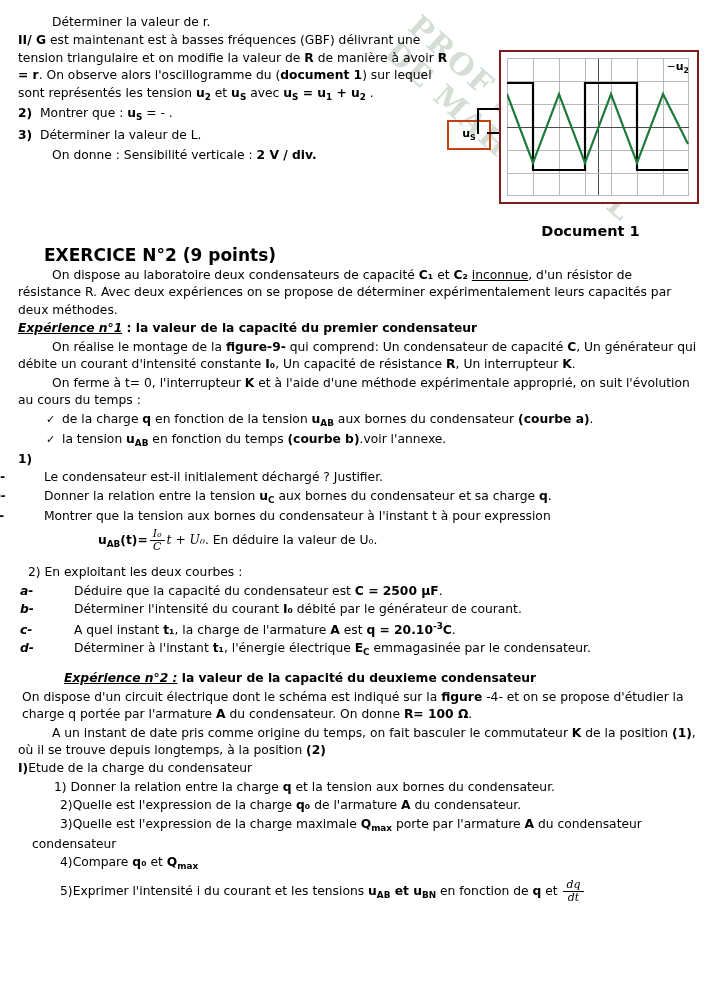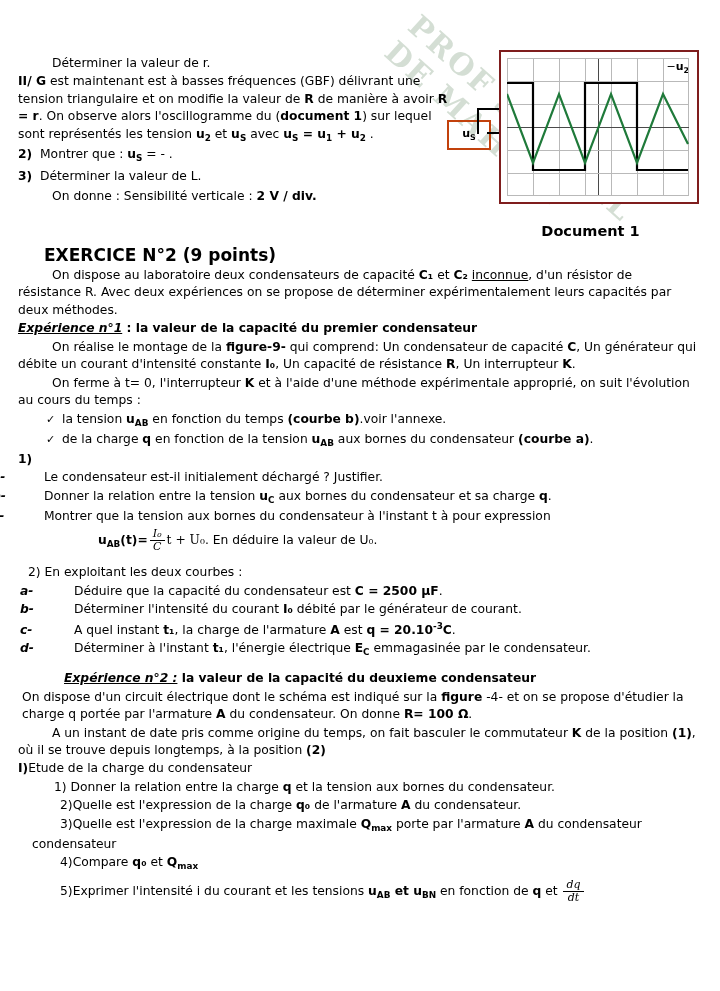--- a/index.html
+++ b/index.html
@@ -67,21 +67,20 @@
   }
 
   
   .toprow {
     display: flex;
     align-items: flex-start;
   }
   .topleft {
     width: 435px;
     flex: 0 0 435px;
-    margin-top: 41px;
   }
   .topright {
     flex: 1 1 auto;
     position: relative;
     padding-top: 30px;
   }
 
   
   .scope-wrap {
     position: relative;
@@ -152,20 +151,21 @@
     font-family: "DejaVu Serif", serif;
     font-style: italic;
     font-size: 11px;
     line-height: 1.1;
     margin: 0 2px;
   }
   .fraction .num { display: block; border-bottom: 1px solid #000; padding: 0 3px; }
   .fraction .den { display: block; padding: 0 3px; }
   .inline-math {
     font-family: "DejaVu Serif", serif;
+    font-style: italic;
   }
   .checkitem::before {
     content: "\2713";
     display: inline-block;
     width: 16px;
     margin-left: -16px;
     font-size: 11px;
   }
   .list-num {
     display: inline-block;
@@ -245,23 +245,23 @@
     <h2 class="exercice">EXERCICE N°2 (9 points)</h2>
 
     <p class="indent1"><span>On dispose au laboratoire deux condensateurs de capacité </span><b><span>C₁</span></b><span> et </span><b><span>C₂</span></b> <u><span>inconnue</span></u><span>, d'un résistor de résistance R. Avec deux expériences on se propose de déterminer expérimentalement leurs capacités par deux méthodes.</span></p>
 
     <p><b><i><u><span>Expérience n°1</span></u></i></b><b><span> :  la valeur de la capacité du premier condensateur</span></b></p>
 
     <p class="indent1"><span>On réalise le montage de la </span><b><span>figure-9-</span></b><span> qui comprend: Un condensateur de capacité </span><b><span>C</span></b><span>, Un générateur qui débite un courant d'intensité constante </span><b><span>I₀</span></b><span>, Un capacité de résistance </span><b><span>R</span></b><span>, Un interrupteur </span><b><span>K</span></b><span>.</span></p>
 
     <p class="indent1"><span>On ferme à t= 0, l'interrupteur </span><b><span>K</span></b><span> et à l'aide d'une méthode expérimentale approprié, on suit l'évolution au cours du temps :</span></p>
 
+    <p class="indent-hang2 checkitem" style="text-indent:0"><span>de la charge </span><b><span>q</span></b><span> en fonction de la tension </span><b>u<sub>AB</sub></b><span> aux bornes du condensateur </span><b><span>(courbe a)</span></b><span>.</span></p>
+
     <p class="indent-hang2 checkitem" style="text-indent:0"><span>la tension </span><b>u<sub>AB</sub></b><span> en fonction du temps </span><b><span>(courbe b)</span></b><span>.voir l'annexe.</span></p>
-
-    <p class="indent-hang2 checkitem" style="text-indent:0"><span>de la charge </span><b><span>q</span></b><span> en fonction de la tension </span><b>u<sub>AB</sub></b><span> aux bornes du condensateur </span><b><span>(courbe a)</span></b><span>.</span></p>
 
     <p><b><span>1)</span></b></p>
 
     <p class="indent-hang" style="text-indent:-26px; padding-left:26px"><b><i><span class="list-alpha">a-</span></i></b> <span>Le condensateur est-il initialement déchargé ? Justifier.</span></p>
 
     <p class="indent-hang" style="text-indent:-26px; padding-left:26px"><b><i><span class="list-alpha">b-</span></i></b> <span>Donner la relation entre la tension </span><b>u<sub>C</sub></b><span> aux bornes du condensateur et sa charge </span><b><span>q</span></b><span>.</span></p>
 
     <p class="indent-hang" style="text-indent:-26px; padding-left:26px"><b><i><span class="list-alpha">c-</span></i></b> <span>Montrer que la tension aux bornes du condensateur à l'instant t à pour expression</span></p>
 
     <p style="padding-left:80px; margin-top:3px; margin-bottom:11px"><b>u<sub>AB</sub>(t)=</b><span class="fraction"><span class="num">I₀</span><span class="den">C</span></span><span class="inline-math">t + U₀</span><span>.  En déduire la valeur de U₀.</span></p>

